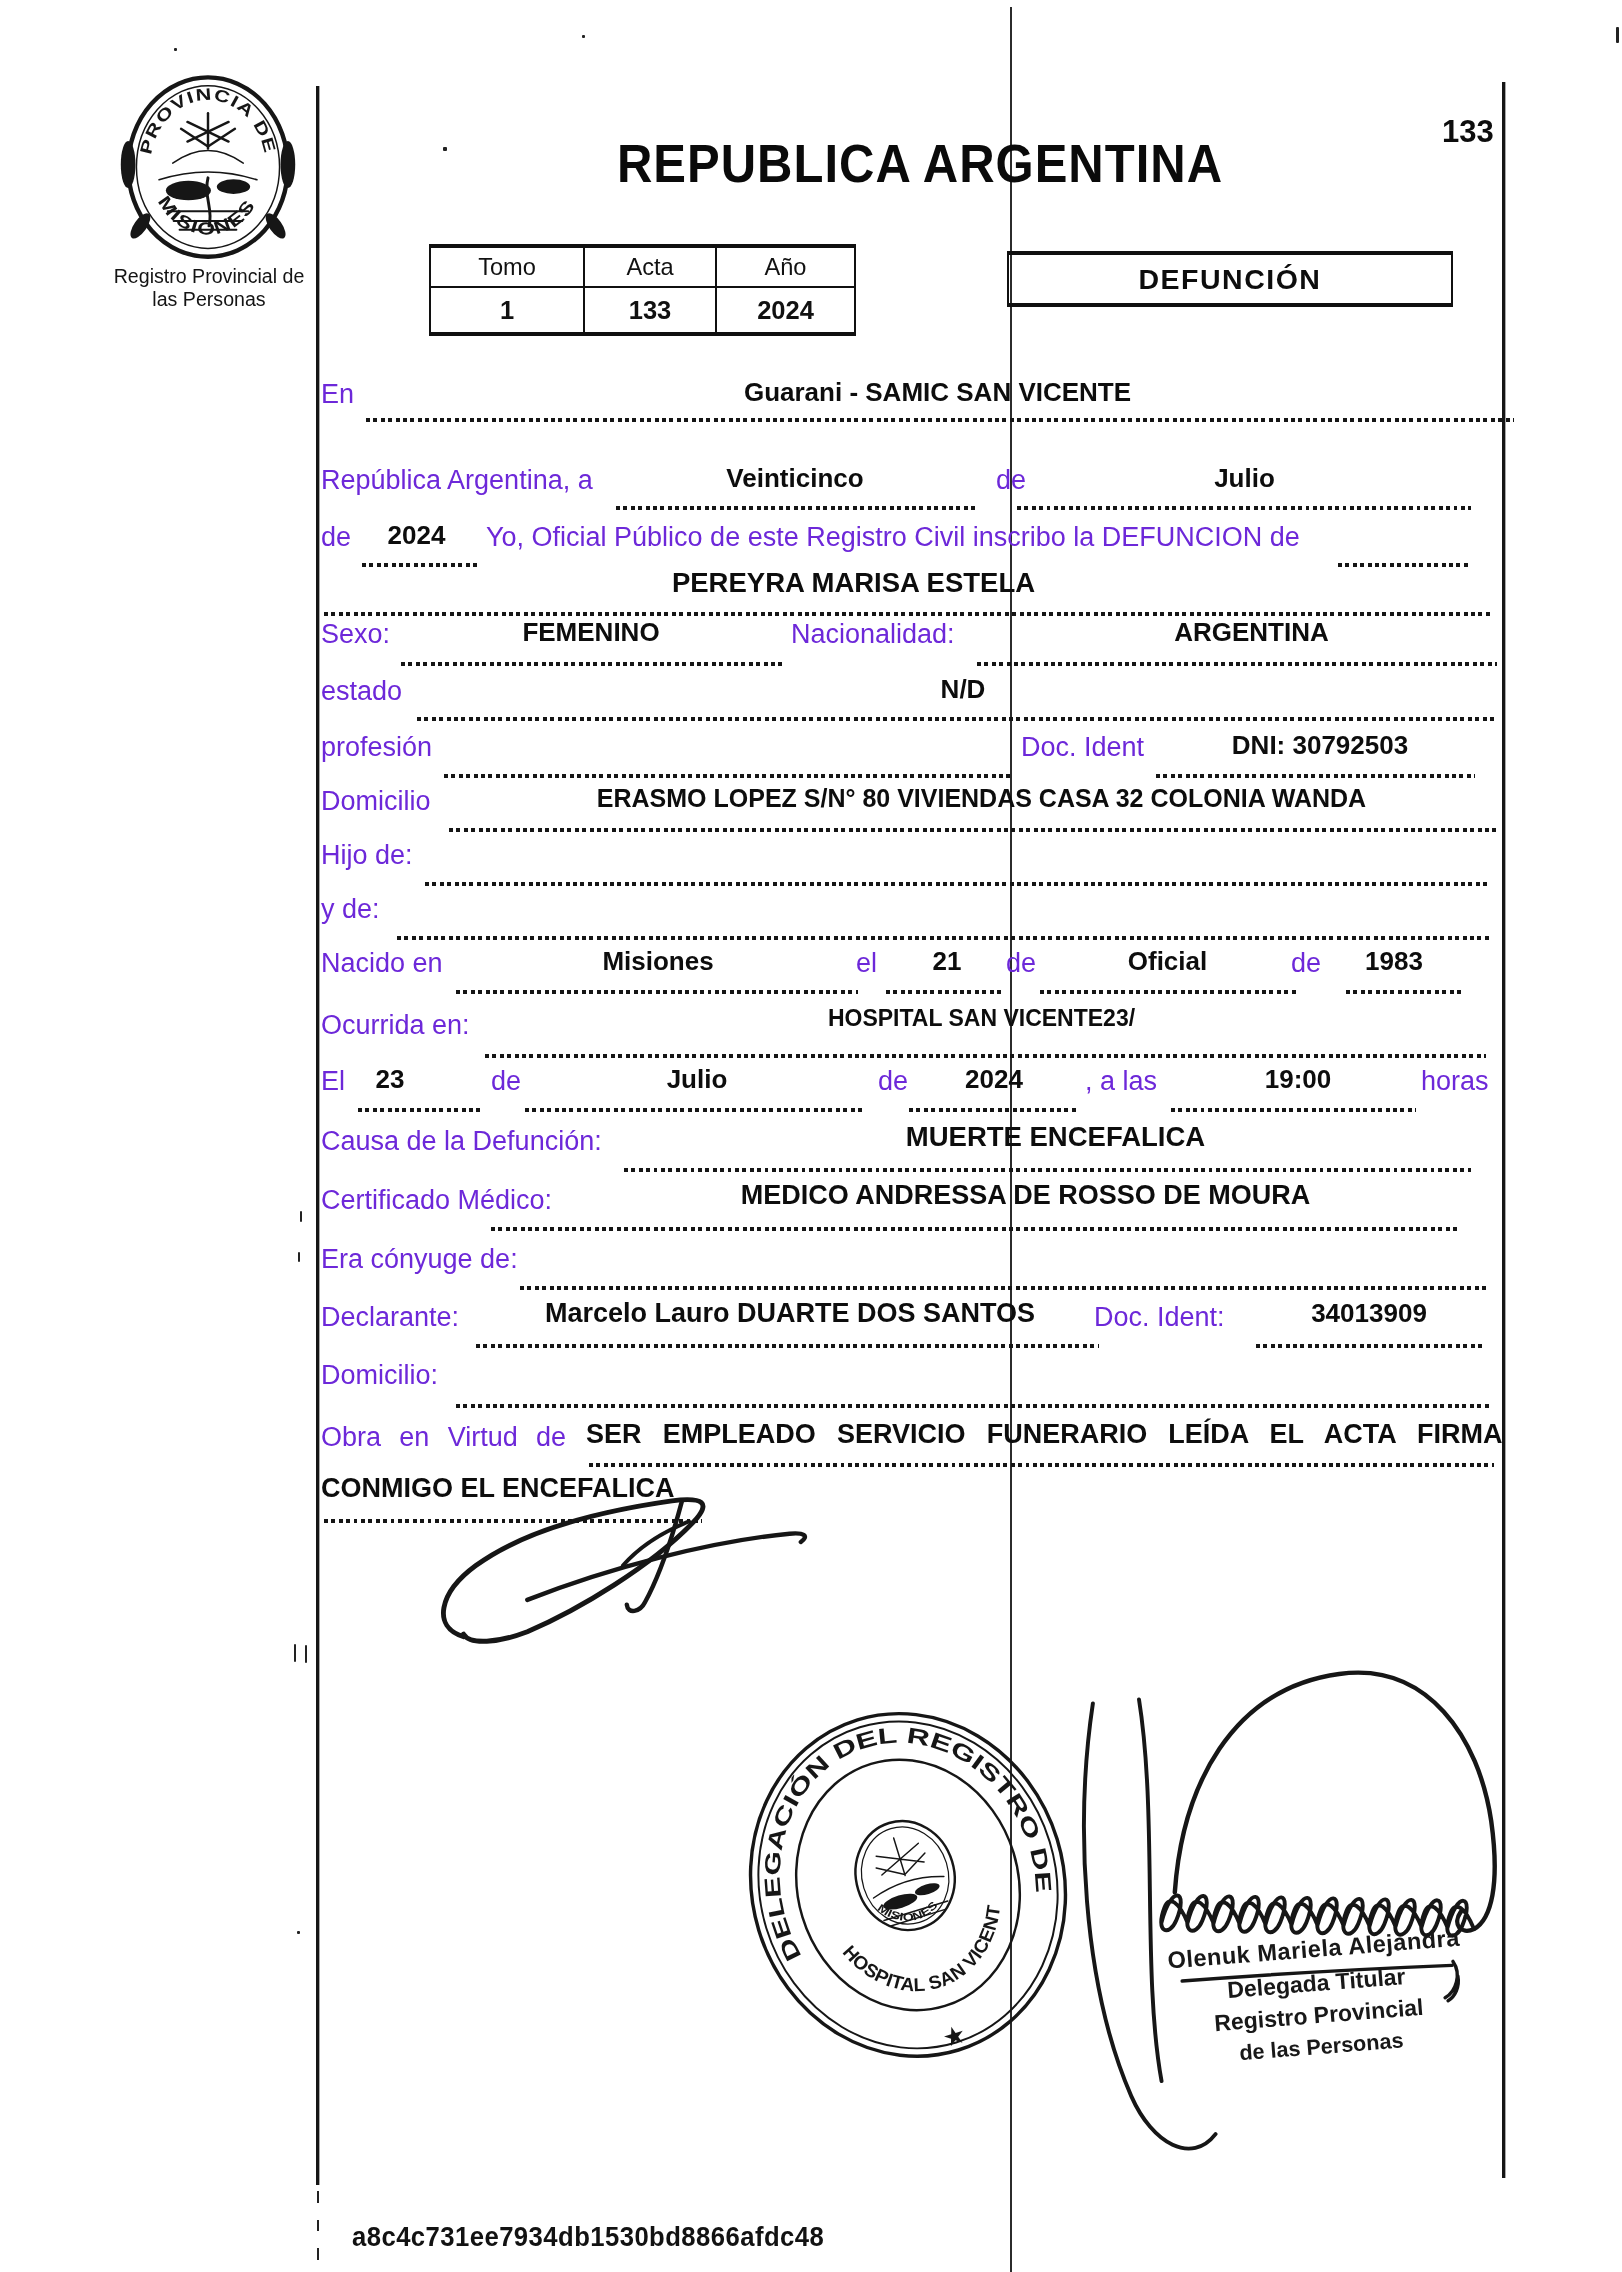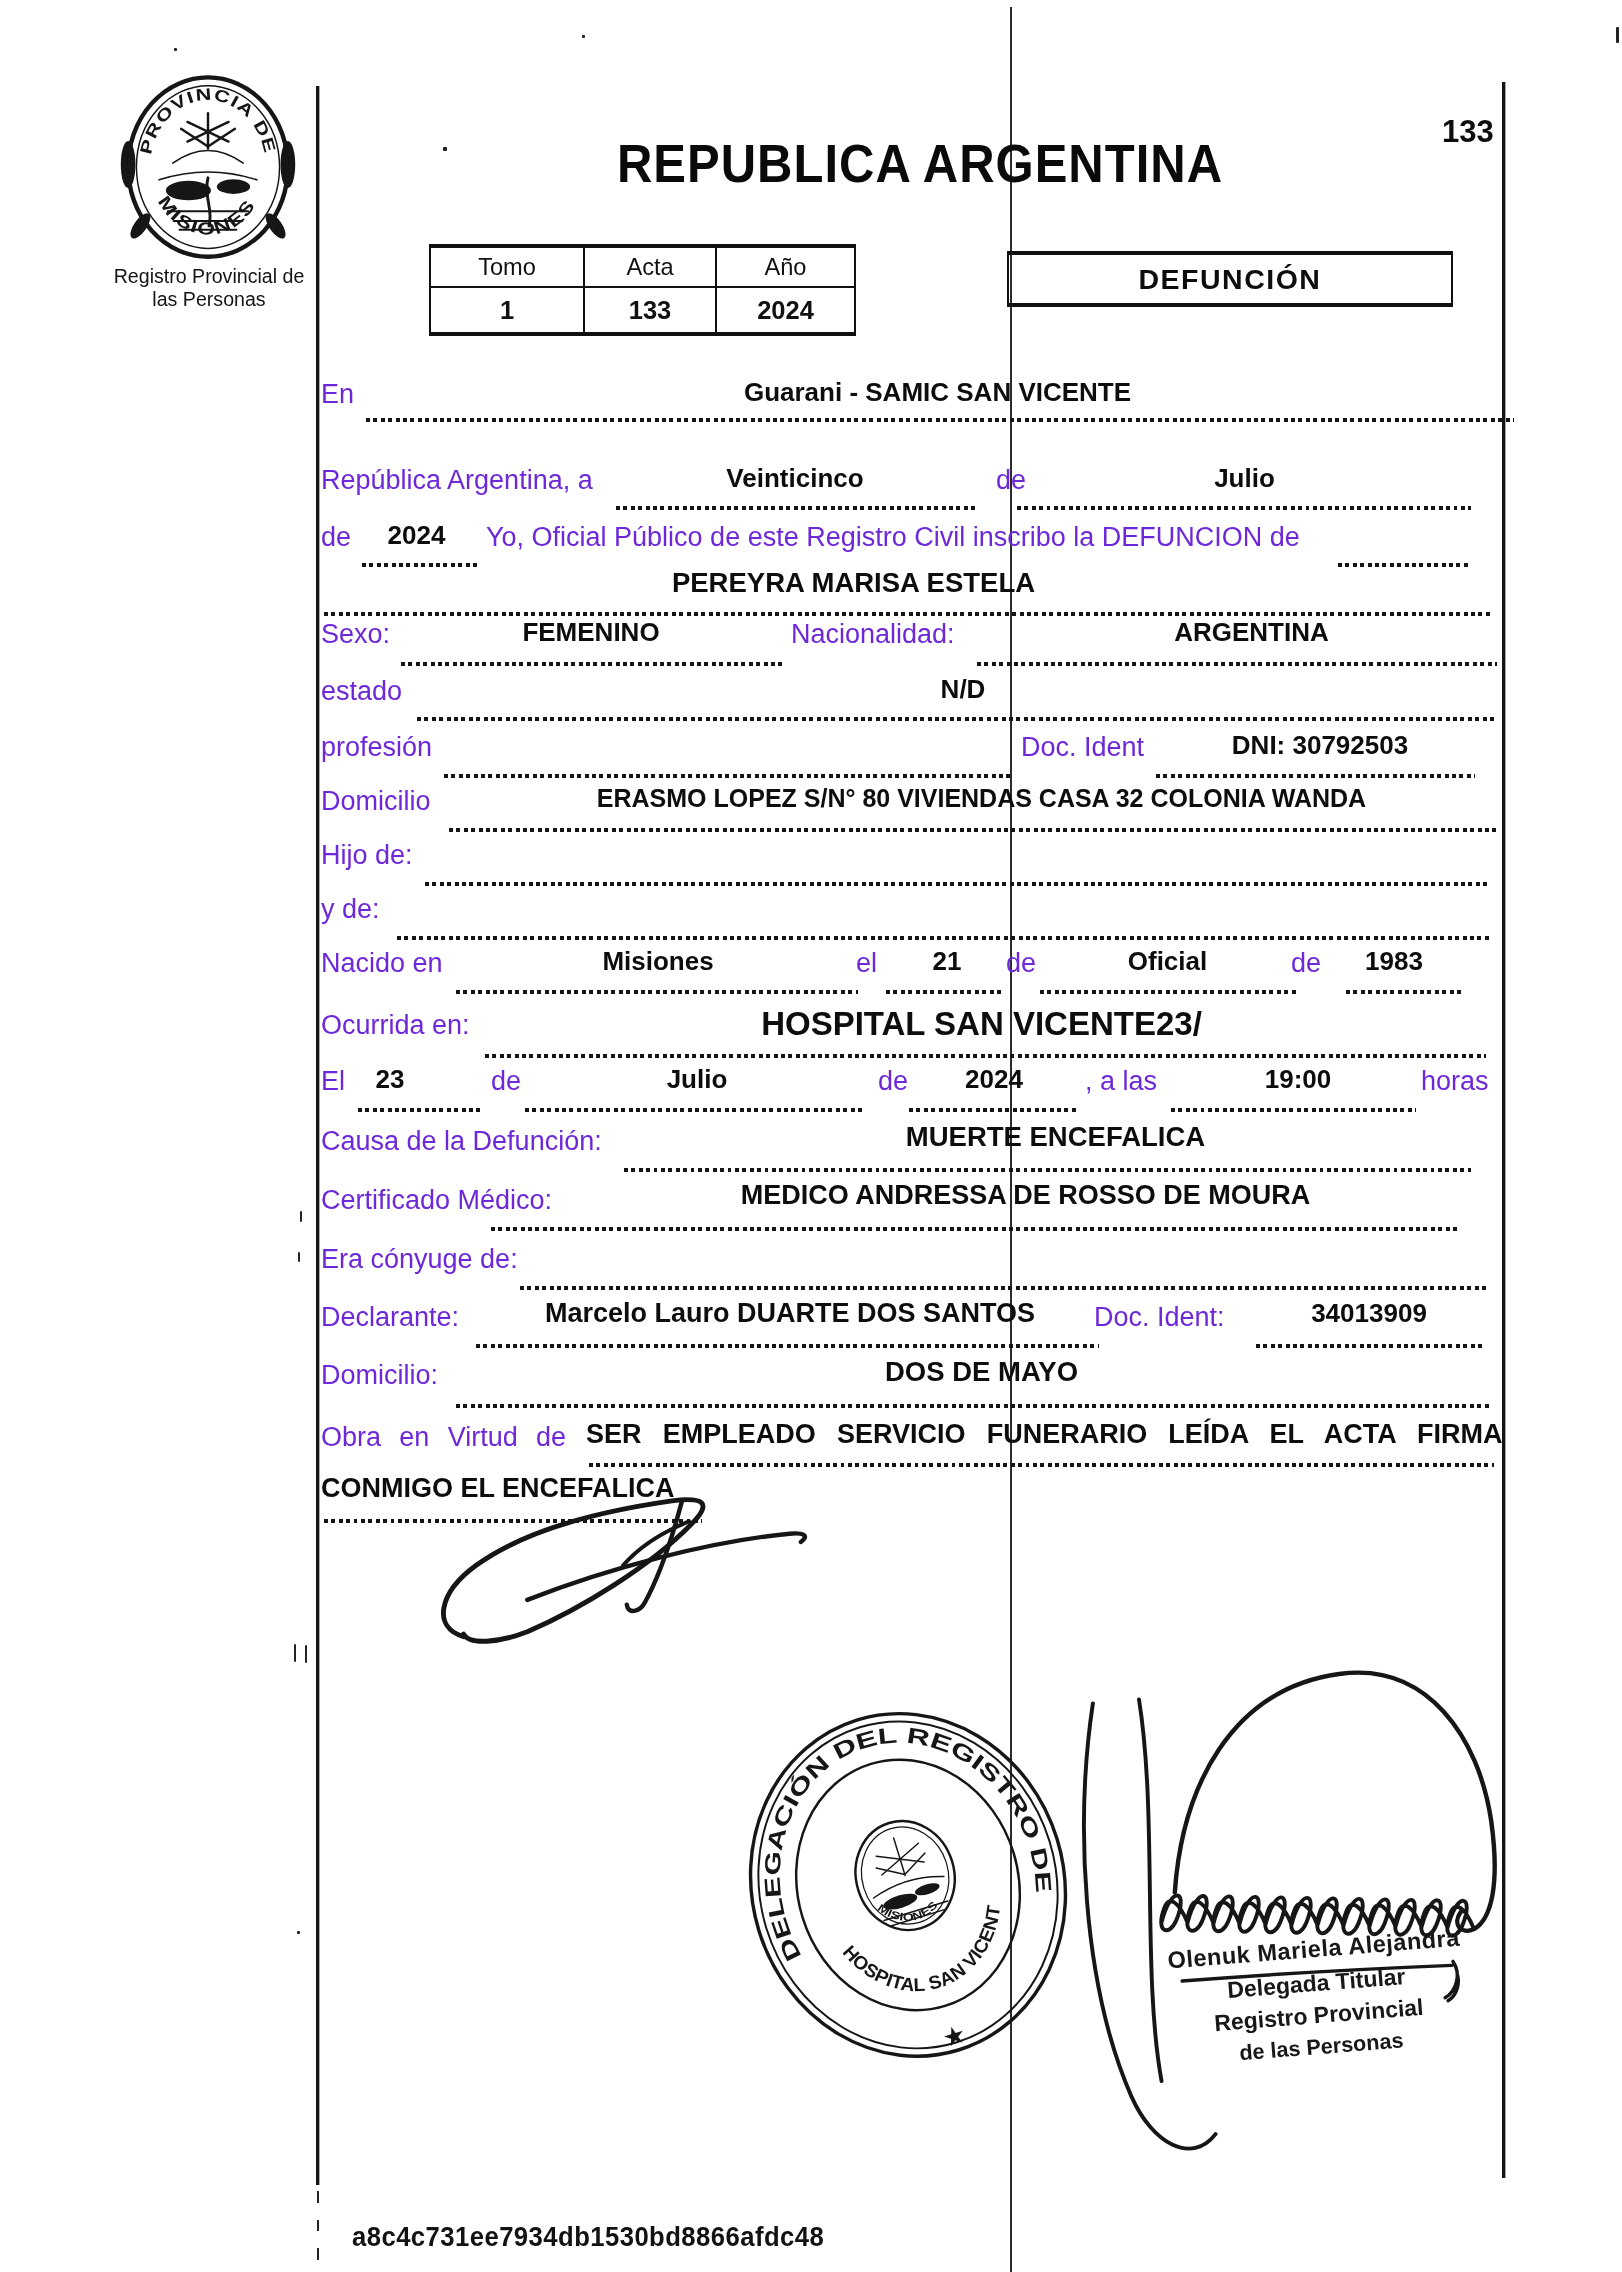--- a/index.html
+++ b/index.html
@@ -163,21 +163,21 @@
   <span class="lbl" style="left:1006px;top:948px;">de</span>
   <span class="val" style="left:1045px;top:946px;width:245px;">Oficial</span>
   <span class="lbl" style="left:1291px;top:948px;">de</span>
   <span class="val" style="left:1345px;top:946px;width:98px;">1983</span>
   <div class="dots" style="left:456px;top:990px;width:402px;"></div>
   <div class="dots" style="left:886px;top:990px;width:115px;"></div>
   <div class="dots" style="left:1040px;top:990px;width:258px;"></div>
   <div class="dots" style="left:1346px;top:990px;width:115px;"></div>
 
   <span class="lbl" style="left:321px;top:1010px;">Ocurrida en:</span>
-  <span class="val" style="left:638px;top:1005px;width:687px;font-size:33px;">HOSPITAL SAN VICENTE23/</span>
+  <span class="val" style="left:638px;top:1005px;width:687px;font-size:23px;">HOSPITAL SAN VICENTE23/</span>
   <div class="dots" style="left:485px;top:1054px;width:1001px;"></div>
 
   <span class="lbl" style="left:321px;top:1066px;">El</span>
   <span class="val" style="left:353px;top:1064px;width:74px;">23</span>
   <span class="lbl" style="left:491px;top:1066px;">de</span>
   <span class="val" style="left:540px;top:1064px;width:314px;">Julio</span>
   <span class="lbl" style="left:878px;top:1066px;">de</span>
   <span class="val" style="left:923px;top:1064px;width:142px;">2024</span>
   <span class="lbl" style="left:1085px;top:1066px;">, a las</span>
   <span class="val" style="left:1217px;top:1064px;width:162px;">19:00</span>
@@ -199,21 +199,20 @@
   <div class="dots" style="left:520px;top:1286px;width:969px;"></div>
 
   <span class="lbl" style="left:321px;top:1302px;">Declarante:</span>
   <span class="val" style="left:466px;top:1298px;width:648px;font-size:27px;">Marcelo Lauro DUARTE DOS SANTOS</span>
   <span class="lbl" style="left:1094px;top:1302px;">Doc. Ident:</span>
   <span class="val" style="left:1271px;top:1298px;width:196px;">34013909</span>
   <div class="dots" style="left:476px;top:1344px;width:623px;"></div>
   <div class="dots" style="left:1256px;top:1344px;width:228px;"></div>
 
   <span class="lbl" style="left:321px;top:1360px;">Domicilio:</span>
-  <span class="val" style="left:638px;top:1356px;width:687px;font-size:27.5px;">DOS DE MAYO</span>
   <div class="dots" style="left:456px;top:1404px;width:1035px;"></div>
 
   <span class="lbl" style="left:321px;top:1422px;word-spacing:10.8px;">Obra en Virtud de</span>
   <span class="val" style="left:586px;top:1419px;text-align:left;word-spacing:13.7px;font-size:27px;">SER EMPLEADO SERVICIO FUNERARIO LEÍDA EL ACTA FIRMA</span>
   <div class="dots" style="left:589px;top:1463px;width:905px;"></div>
   <span class="val" style="left:321px;top:1473px;text-align:left;font-size:27px;">CONMIGO EL ENCEFALICA</span>
   <div class="dots" style="left:324px;top:1519px;width:378px;"></div>
 
   <svg style="left:417px;top:1487px;" width="402" height="162" viewBox="0 0 820 330" xmlns="http://www.w3.org/2000/svg">
     <path class="ink" stroke-width="10" d="M95,305 C30,285 45,215 120,160 C230,80 400,45 520,28 C585,20 600,32 565,70 C480,160 330,250 225,295 C165,318 108,322 95,300"></path>

